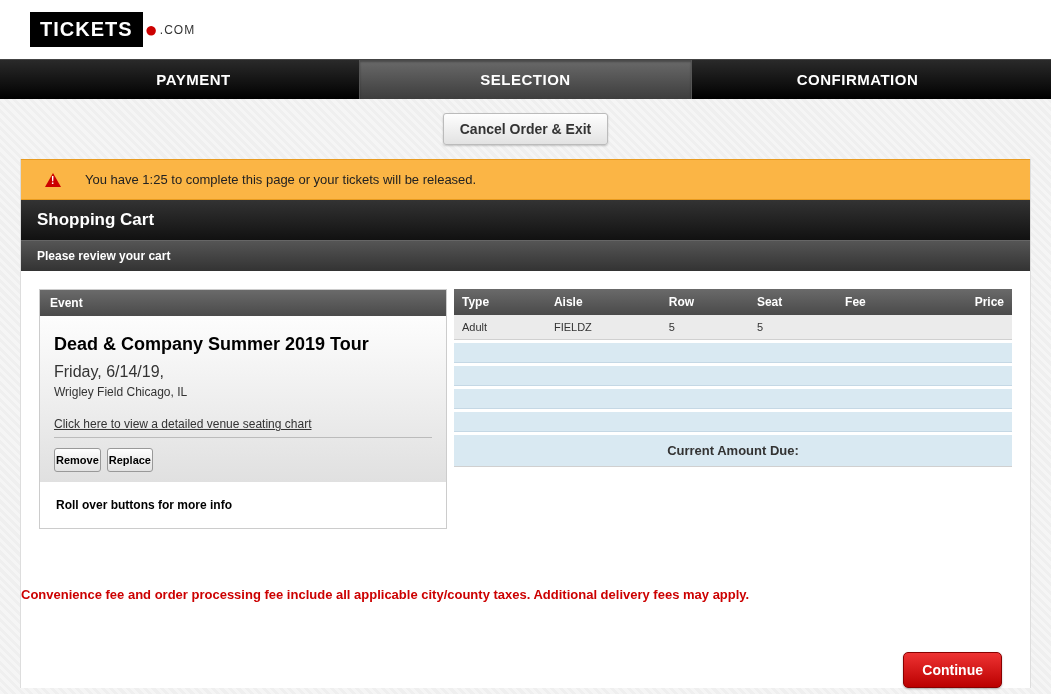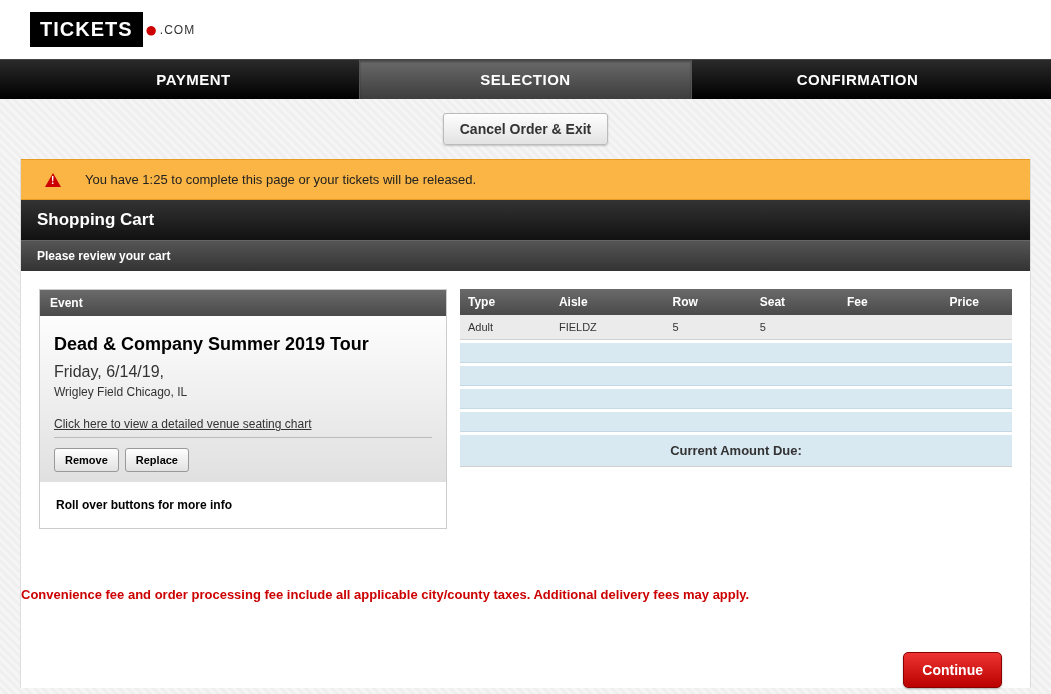--- a/index.html
+++ b/index.html
@@ -24,38 +24,38 @@
 .content { background: #fff; margin: 0 20px; border-left: 1px solid #ddd; border-right: 1px solid #ddd; }
 
 .alert { background: #fbb545; border-top: 1px solid #e89b20; border-bottom: 1px solid #e89b20; padding: 12px 24px; display: flex; align-items: center; gap: 24px; }
 .alert-icon { width: 0; height: 0; border-left: 8px solid transparent; border-right: 8px solid transparent; border-bottom: 14px solid #c00; position: relative; }
 .alert-icon::after { content: "!"; position: absolute; color: #fff; font-weight: bold; font-size: 10px; left: -2px; top: 2px; }
 .alert-text { color: #222; }
 
 .section-title { background: linear-gradient(#333, #111); color: #fff; font-weight: bold; font-size: 17px; padding: 10px 16px; }
 .section-subtitle { background: linear-gradient(#555, #333); color: #fff; font-weight: bold; font-size: 12px; padding: 8px 16px; border-top: 1px solid #666; }
 
-.cart-area { padding: 18px; display: flex; gap: 13px; align-items: flex-start; }
+.cart-area { padding: 18px; display: flex; gap: 7px; align-items: flex-start; }
 
 .event-col { width: 408px; border: 1px solid #ccc; }
 .event-header { background: linear-gradient(#6a6a6a, #4a4a4a); color: #fff; font-weight: bold; padding: 6px 10px; font-size: 12px; }
 .event-body { background: linear-gradient(#fdfdfd, #e0e0e0); padding: 18px 14px 10px 14px; }
 .event-title { font-size: 18px; font-weight: bold; margin-bottom: 8px; }
 .event-date { font-size: 16px; color: #333; margin-bottom: 4px; }
 .event-venue { font-size: 12px; color: #333; margin-bottom: 18px; }
 .event-link { font-size: 12px; color: #333; text-decoration: underline; cursor: pointer; display: block; margin-bottom: 6px; }
 .event-divider { border: none; border-top: 1px solid #bbb; margin: 4px 0 10px 0; }
 .event-buttons { display: flex; gap: 6px; }
-.small-btn { background: linear-gradient(#fefefe, #e2e2e2); border: 1px solid #999; border-radius: 3px; padding: 5px 10px; font-size: 11px; font-weight: bold; cursor: pointer; }
+.small-btn { background: linear-gradient(#fefefe, #e2e2e2); border: 1px solid #999; border-radius: 3px; padding: 5px 1px; font-size: 11px; font-weight: bold; cursor: pointer; }
 .event-hint { background: #fff; padding: 16px; font-size: 12px; font-weight: bold; }
 
 .ticket-col { flex: 1; }
 .ticket-table { width: 100%; border-collapse: collapse; }
 .ticket-table th { background: linear-gradient(#6a6a6a, #4a4a4a); color: #fff; font-weight: bold; font-size: 12px; text-align: left; padding: 6px 8px; }
-.ticket-table th.right { text-align: center; }
+.ticket-table th.right { text-align: right; }
 .ticket-table td { background: #ebebeb; padding: 6px 8px; font-size: 11px; color: #333; border-bottom: 1px solid #d0d0d0; }
 .ticket-table tr.sep td { background: #fff; height: 3px; padding: 0; border: none; }
 .blue-row td { background: #d9e9f2; height: 20px; border-bottom: 1px solid #c5d8e5; }
 .due-row td { background: #d9e9f2; text-align: center; font-weight: bold; font-size: 13px; padding: 8px; }
 
 .fee-note { color: #c00; font-weight: bold; font-size: 13px; margin: 40px 28px 0 0; }
 
 .continue-wrap { text-align: right; margin: 50px 28px 0 0; }
 .continue-btn { background: linear-gradient(#e33, #b00); color: #fff; font-weight: bold; font-size: 14px; border: 1px solid #800; border-radius: 5px; padding: 9px 18px; cursor: pointer; box-shadow: 0 1px 2px rgba(0,0,0,0.3); }
 </style>

